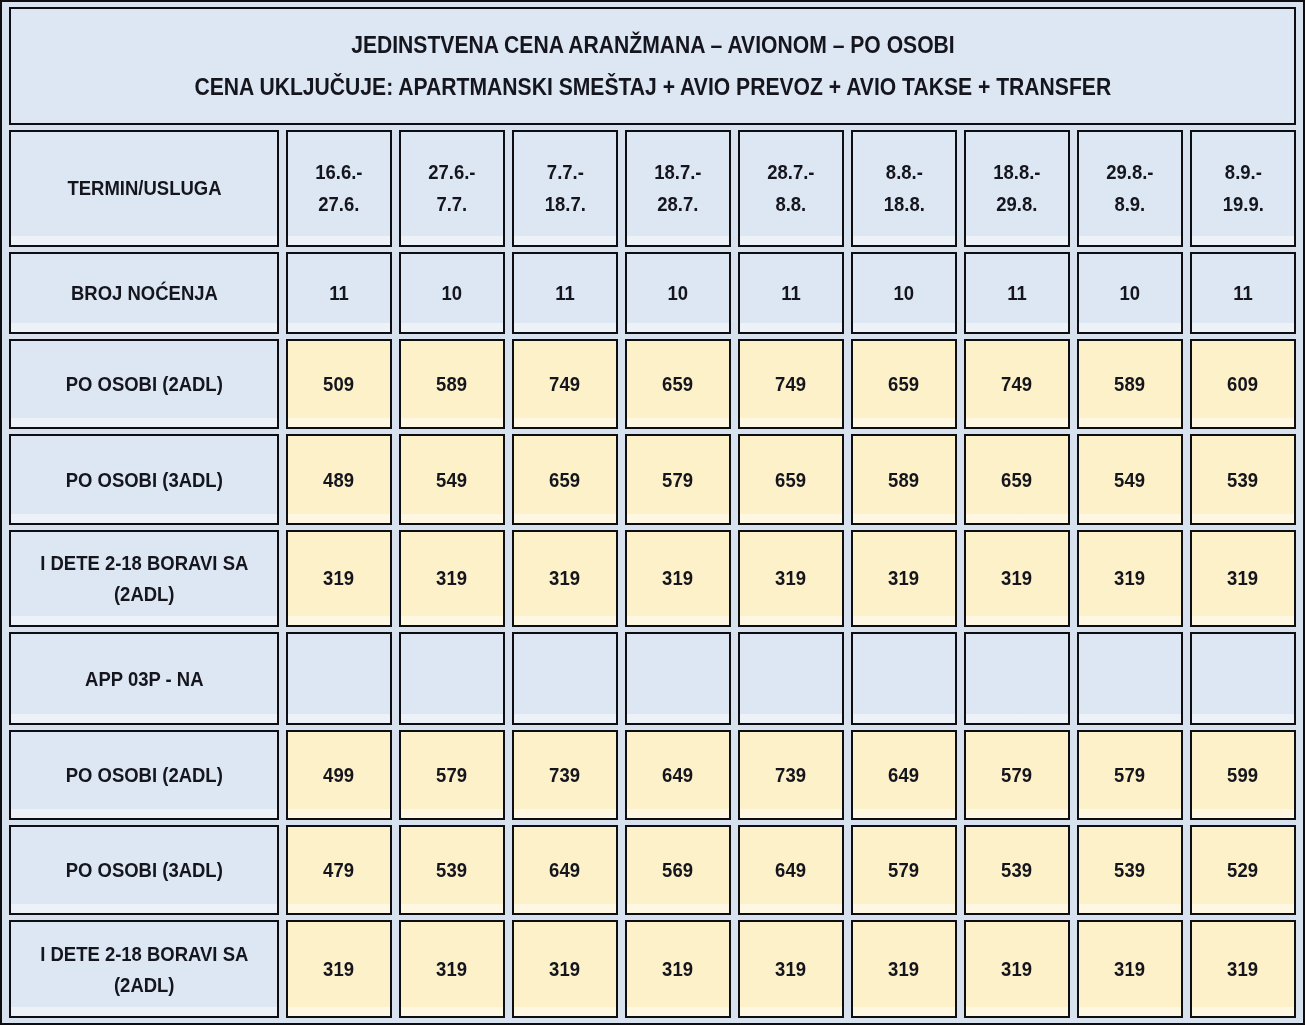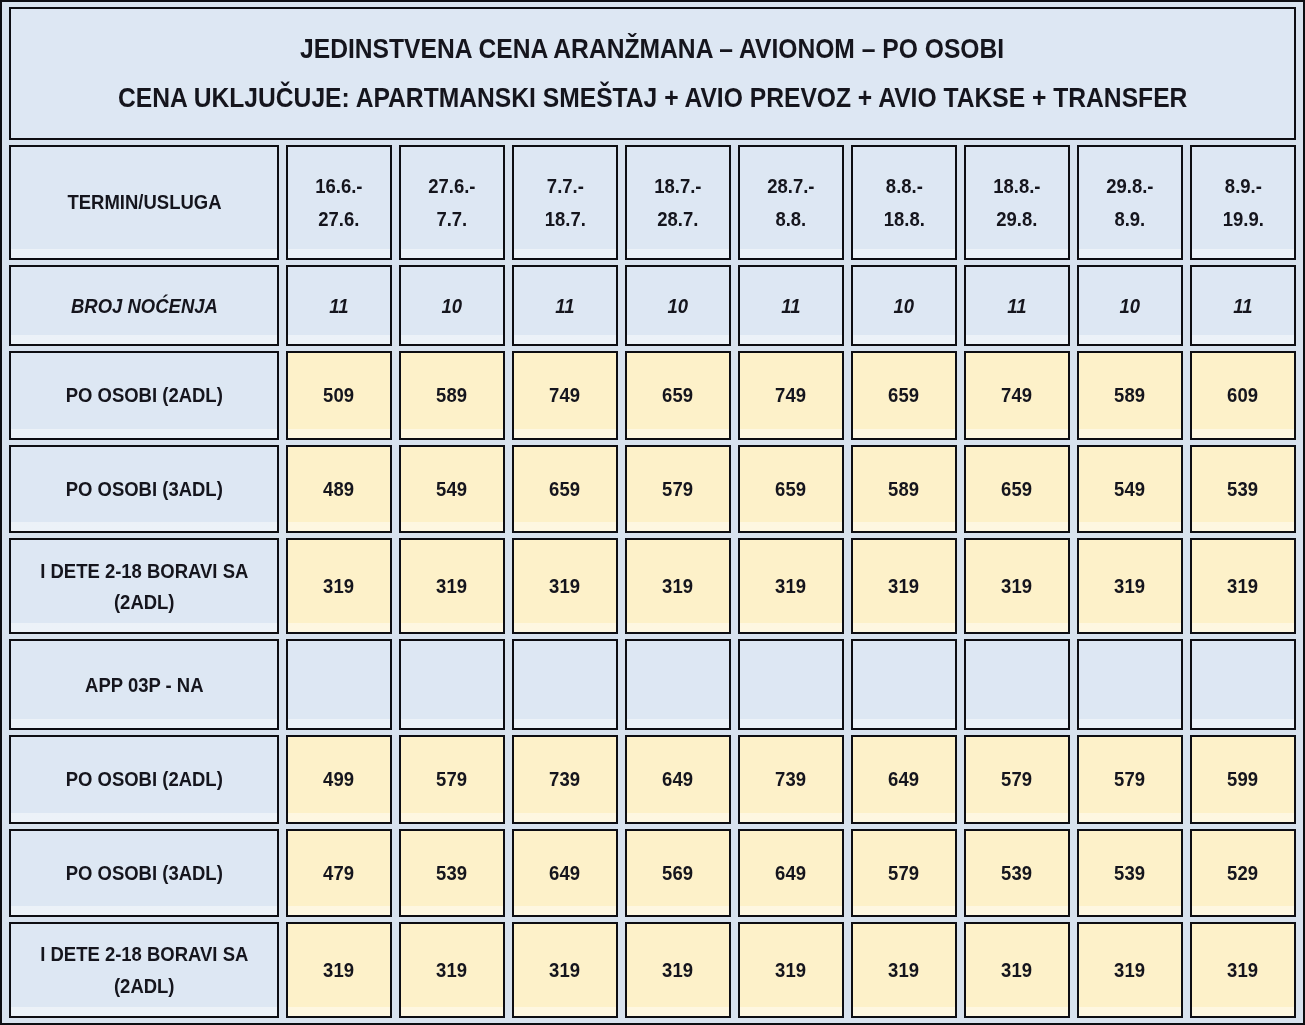--- a/index.html
+++ b/index.html
@@ -37,23 +37,23 @@
   td.yellow{background-color:var(--yellow);}
   .cond{
     display:inline-block;
     transform:scaleX(.88);
     transform-origin:50% 50%;
     white-space:pre-line;
   }
   tr.r-title td{height:84px;}
   tr.r-title .cond{font-size:23px;color:var(--accent);}
   tr.r-subtitle td{height:92px;}
-  tr.r-subtitle .line{font-size:28px;line-height:1.75;}
+  tr.r-subtitle .line{font-size:24px;line-height:1.75;}
   tr.r-head td{height:92px;line-height:1.55;}
-  tr.r-info td{height:64px;font-style:italic;}
+  tr.r-info td{height:64px;}
   tr.r-section td{height:72px;}
   tr.r-price td{height:70px;}
   tr.r-child td{height:76px;}
   tr.r-child td.label-cell{line-height:1.5;text-align:center;}
 </style>
 </head>
 <body>
 
 <div class="page">
   <table class="sheet">

